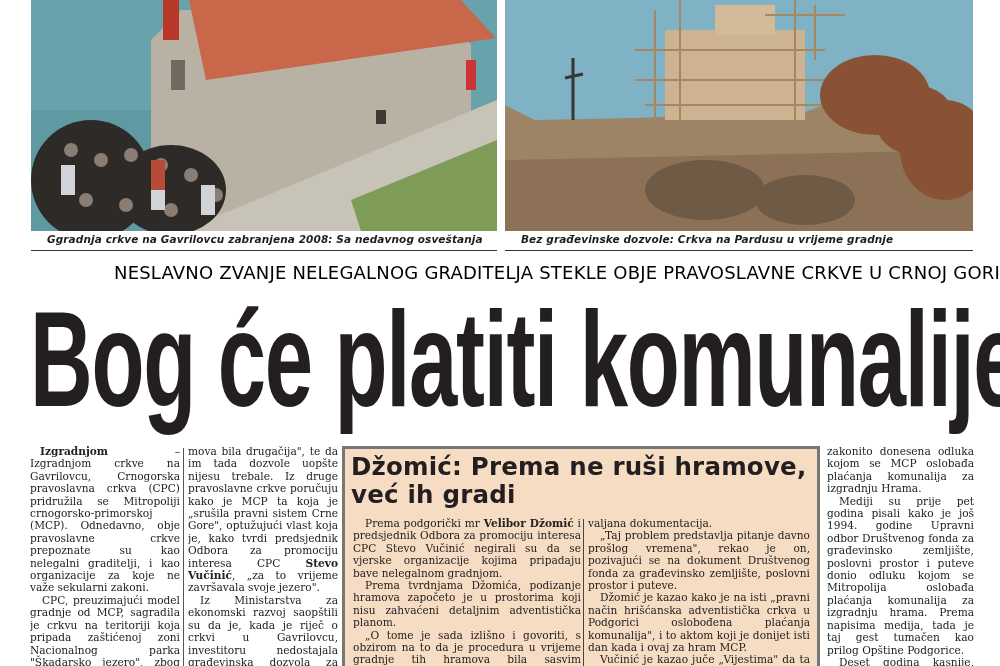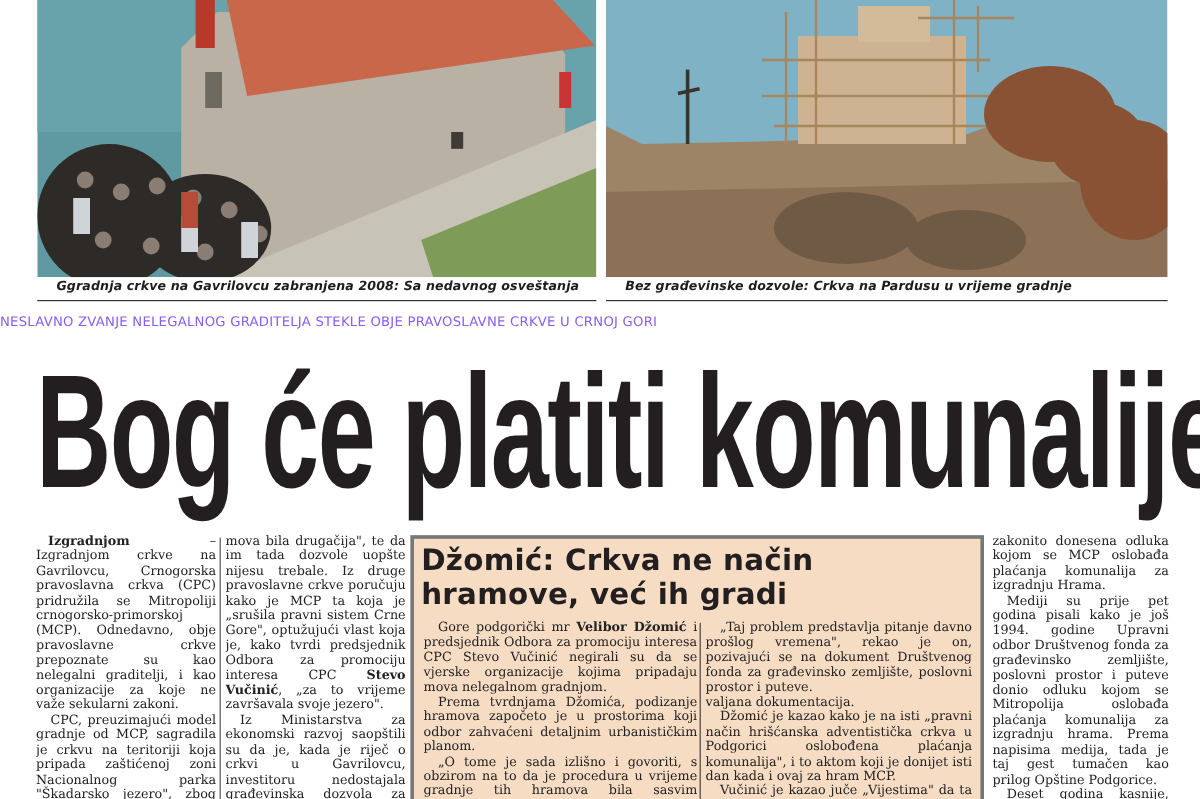--- a/index.html
+++ b/index.html
@@ -18,22 +18,22 @@
     font-family: "DejaVu Sans", sans-serif; font-style: italic; font-weight: bold;
     font-size: 10.5px; color: #1d1d1d; white-space: nowrap; letter-spacing: 0.1px; margin-left: 16px;
   }
   #caption-left { left: 31px; }
   #caption-right { left: 505px; }
   .rule { position: absolute; top: 250px; height: 1px; background: #333; }
   #rule-left { left: 31px; width: 466px; }
   #rule-right { left: 505px; width: 468px; }
 
   #kicker {
-    position: absolute; left: 0; width: 1000px; top: 262px; text-align: left;
-    font-family: "DejaVu Sans", sans-serif; font-size: 11px; color: #8b5cf6;
+    position: absolute; left: 0; width: 1000px; top: 262px; text-align: right;
+    font-family: "DejaVu Sans", sans-serif; font-size: 18px; color: #000000;
     letter-spacing: 0.2px; white-space: nowrap;
   }
   #headline {
     position: absolute; left: 30px; top: 270px; width: 945px; height: 175px;
     font-family: "Liberation Sans", sans-serif; font-weight: bold;
     font-size: 132px; line-height: 175px; color: #231f20; white-space: nowrap;
     transform-origin: left top; transform: scaleX(0.658) scaleY(1.02);
     letter-spacing: -2px;
   }
 
@@ -152,30 +152,30 @@
   <p>CPC, preuzimajući model gradnje od MCP, sagradila je crkvu na teritoriji koja pripada zaštićenoj zoni Nacionalnog parka "Škadarsko jezero", zbog čega je JP " Nacionalni parkovi" podnijelo krivičnu prijavu protiv ktitora</p>
 </div>
 <div class="vline" style="left:183px"></div>
 
 <div class="col" id="col-2">
   <p style="text-indent:0"><span>mova bila drugačija", te da im tada dozvole uopšte nijesu trebale. Iz druge pravoslavne crkve poručuju kako je MCP ta koja je „srušila pravni sistem Crne Gore", optužujući vlast koja je, kako tvrdi predsjednik Odbora za promociju interesa CPC </span><b>Stevo Vučinić</b><span>, „za to vrijeme završavala svoje jezero".</span></p>
   <p>Iz Ministarstva za ekonomski razvoj saopštili su da je, kada je riječ o crkvi u Gavrilovcu, investitoru nedostajala građevinska dozvola za izgradnju potpornih zidova, te da mu je zbog toga, 2008. godine zabranjena dalja gra-</p>
 </div>
 
 <div id="sidebar">
-  <div id="sidebar-title">Džomić: Crkva ne način hramove, već ih gradi</div>
+  <div id="sidebar-title">Džomić: Prema ne ruši hramove, već ih gradi</div>
   <div class="scol" id="scol-1">
-    <p><span>Gore podgorički mr </span><b>Velibor Džomić</b><span> i predsjednik Odbora za promociju interesa CPC Stevo Vučinić negirali su da se vjerske organizacije kojima pripadaju mova nelegalnom gradnjom.</span></p>
-    <p>Prema tvrdnjama Džomića, podizanje hramova započeto je u prostorima koji odbor zahvaćeni detaljnim urbanističkim planom.</p>
+    <p><span>Prema podgorički mr </span><b>Velibor Džomić</b><span> i predsjednik Odbora za promociju interesa CPC Stevo Vučinić negirali su da se vjerske organizacije kojima pripadaju bave nelegalnom gradnjom.</span></p>
+    <p>Prema tvrdnjama Džomića, podizanje hramova započeto je u prostorima koji nisu zahvaćeni detaljnim adventistička planom.</p>
     <p>„O tome je sada izlišno i govoriti, s obzirom na to da je procedura u vrijeme gradnje tih hramova bila sasvim drugačija. I u to vrijeme nijesu bile potrebne te vrste dozvola o kojima se sada govori", kazao je Džomić juče „Vi-</p>
   </div>
   <div id="sidebar-vline"></div>
   <div class="scol" id="scol-2">
+    <p style="text-indent:0">valjana dokumentacija.</p>
     <p>„Taj problem predstavlja pitanje davno prošlog vremena", rekao je on, pozivajući se na dokument Društvenog fonda za građevinsko zemljište, poslovni prostor i puteve.</p>
-    <p style="text-indent:0">valjana dokumentacija.</p>
     <p>Džomić je kazao kako je na isti „pravni način hrišćanska adventistička crkva u Podgorici oslobođena plaćanja komunalija", i to aktom koji je donijet isti dan kada i ovaj za hram MCP.</p>
     <p>Vučinić je kazao juče „Vijestima" da ta crkva poštuje državne zakone i propise, optužujući MCP za nepoštovanje zakona.</p>
 
   </div>
 </div>
 
 <div class="col" id="col-5">
   <p style="text-indent:0">zakonito donesena odluka kojom se MCP oslobađa plaćanja komunalija za izgradnju Hrama.</p>
   <p>Mediji su prije pet godina pisali kako je još 1994. godine Upravni odbor Društvenog fonda za građevinsko zemljište, poslovni prostor i puteve donio odluku kojom se Mitropolija oslobađa plaćanja komunalija za izgradnju hrama. Prema napisima medija, tada je taj gest tumačen kao prilog Opštine Podgorice.</p>
   <p>Deset godina kasnije, Agencija za izgradnju i razvoj Podgorice razmatrala je validnost dokumentacije na osnovu</p>

